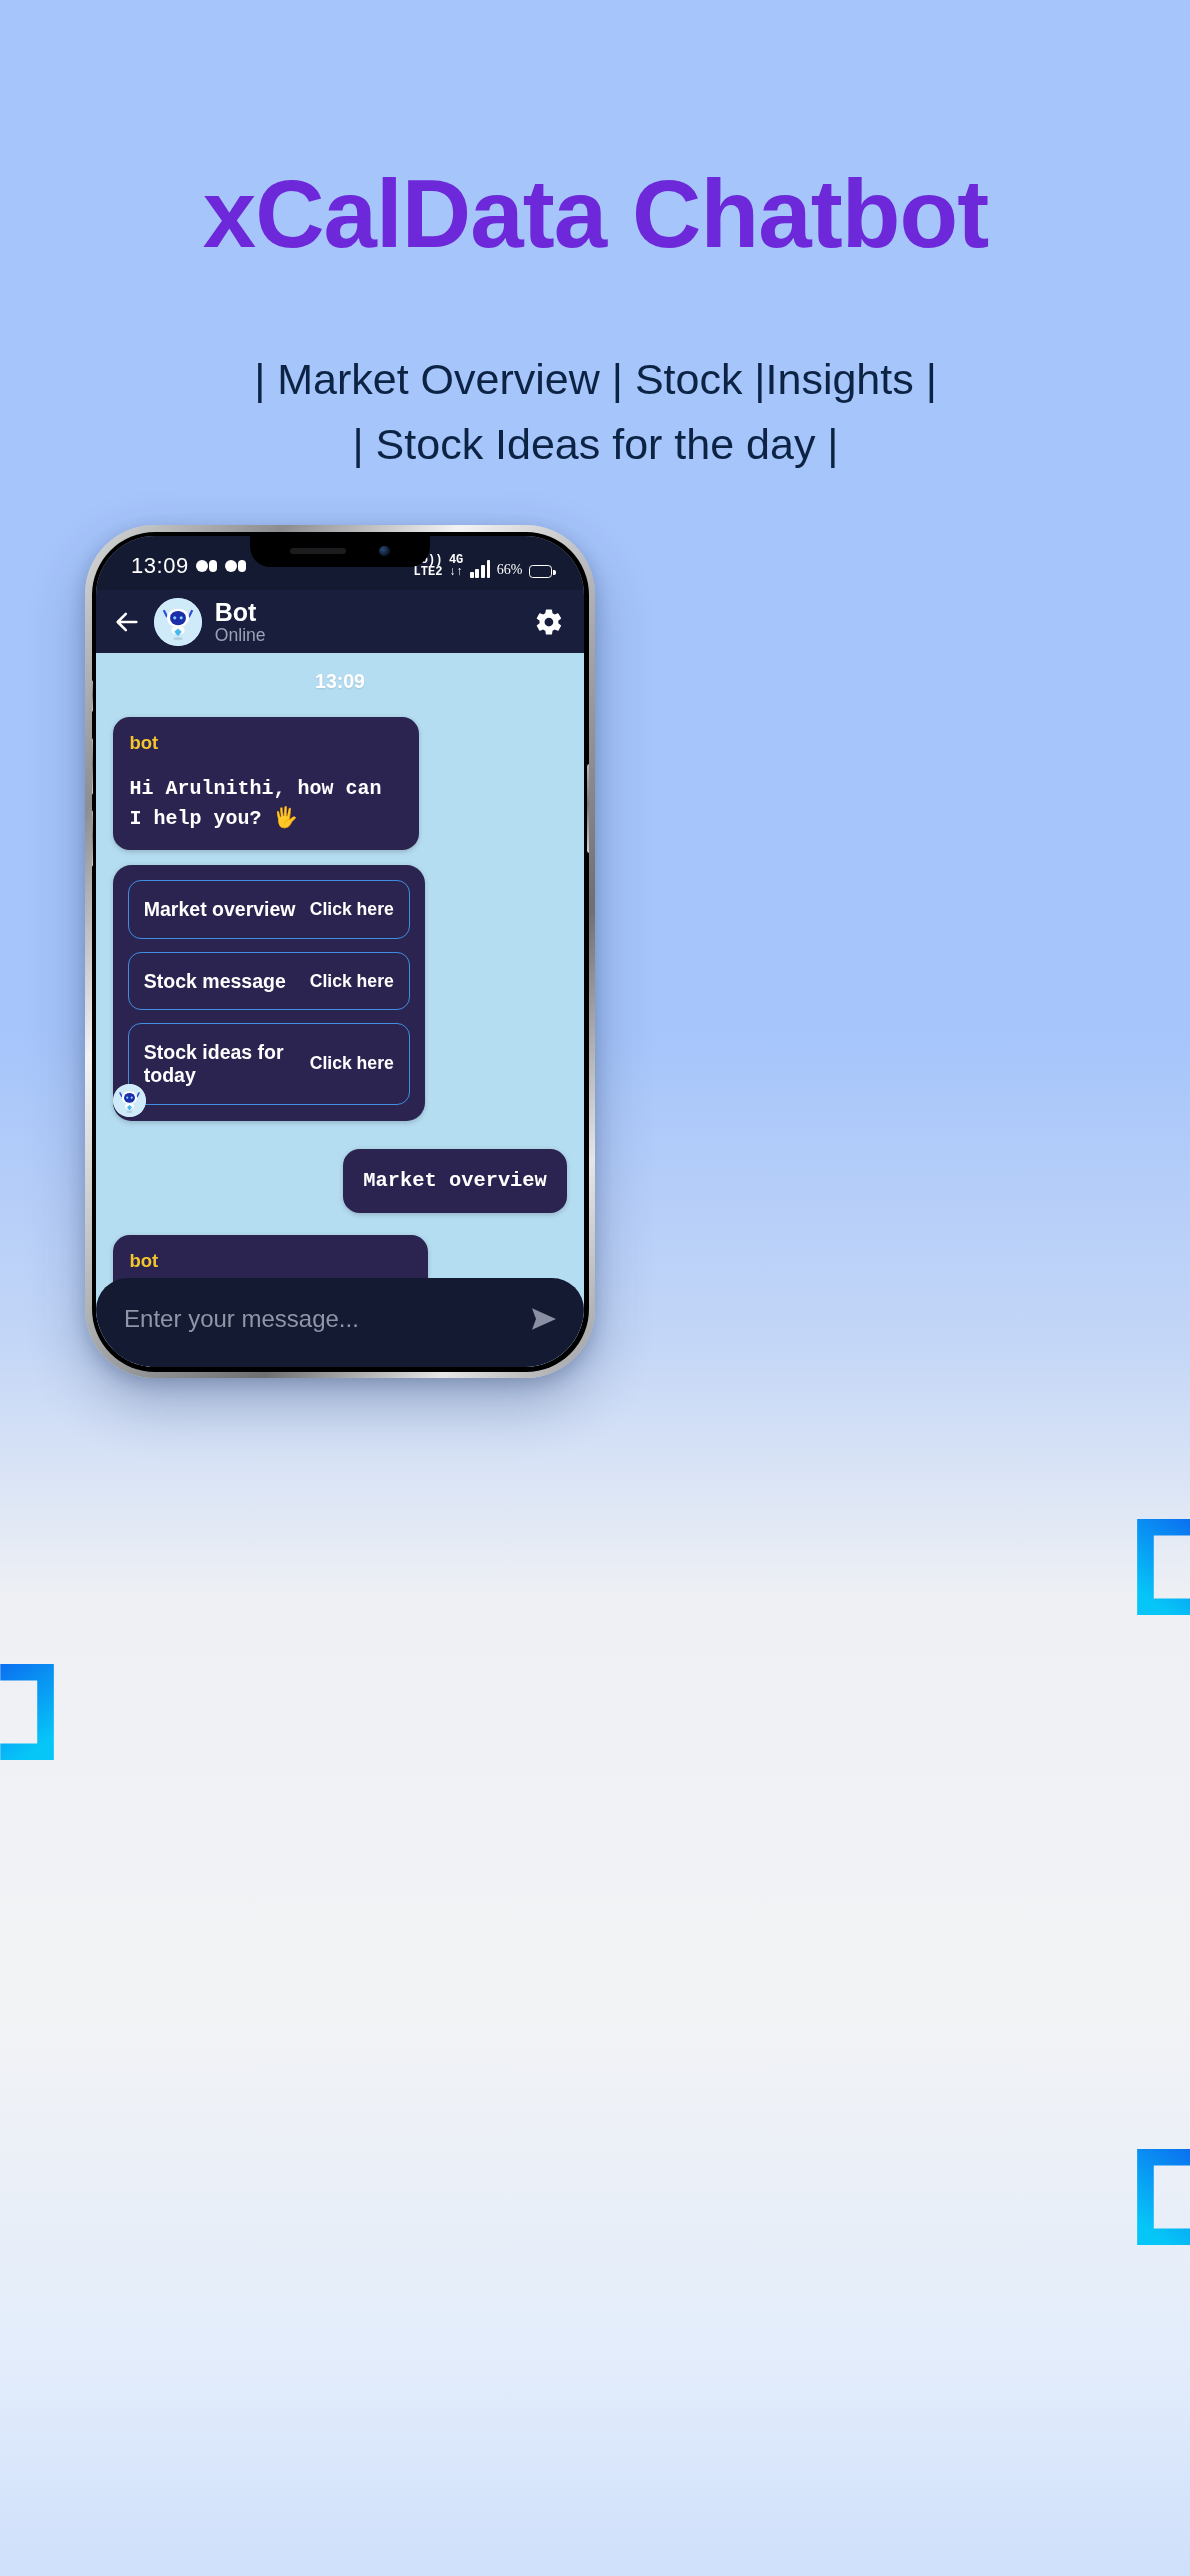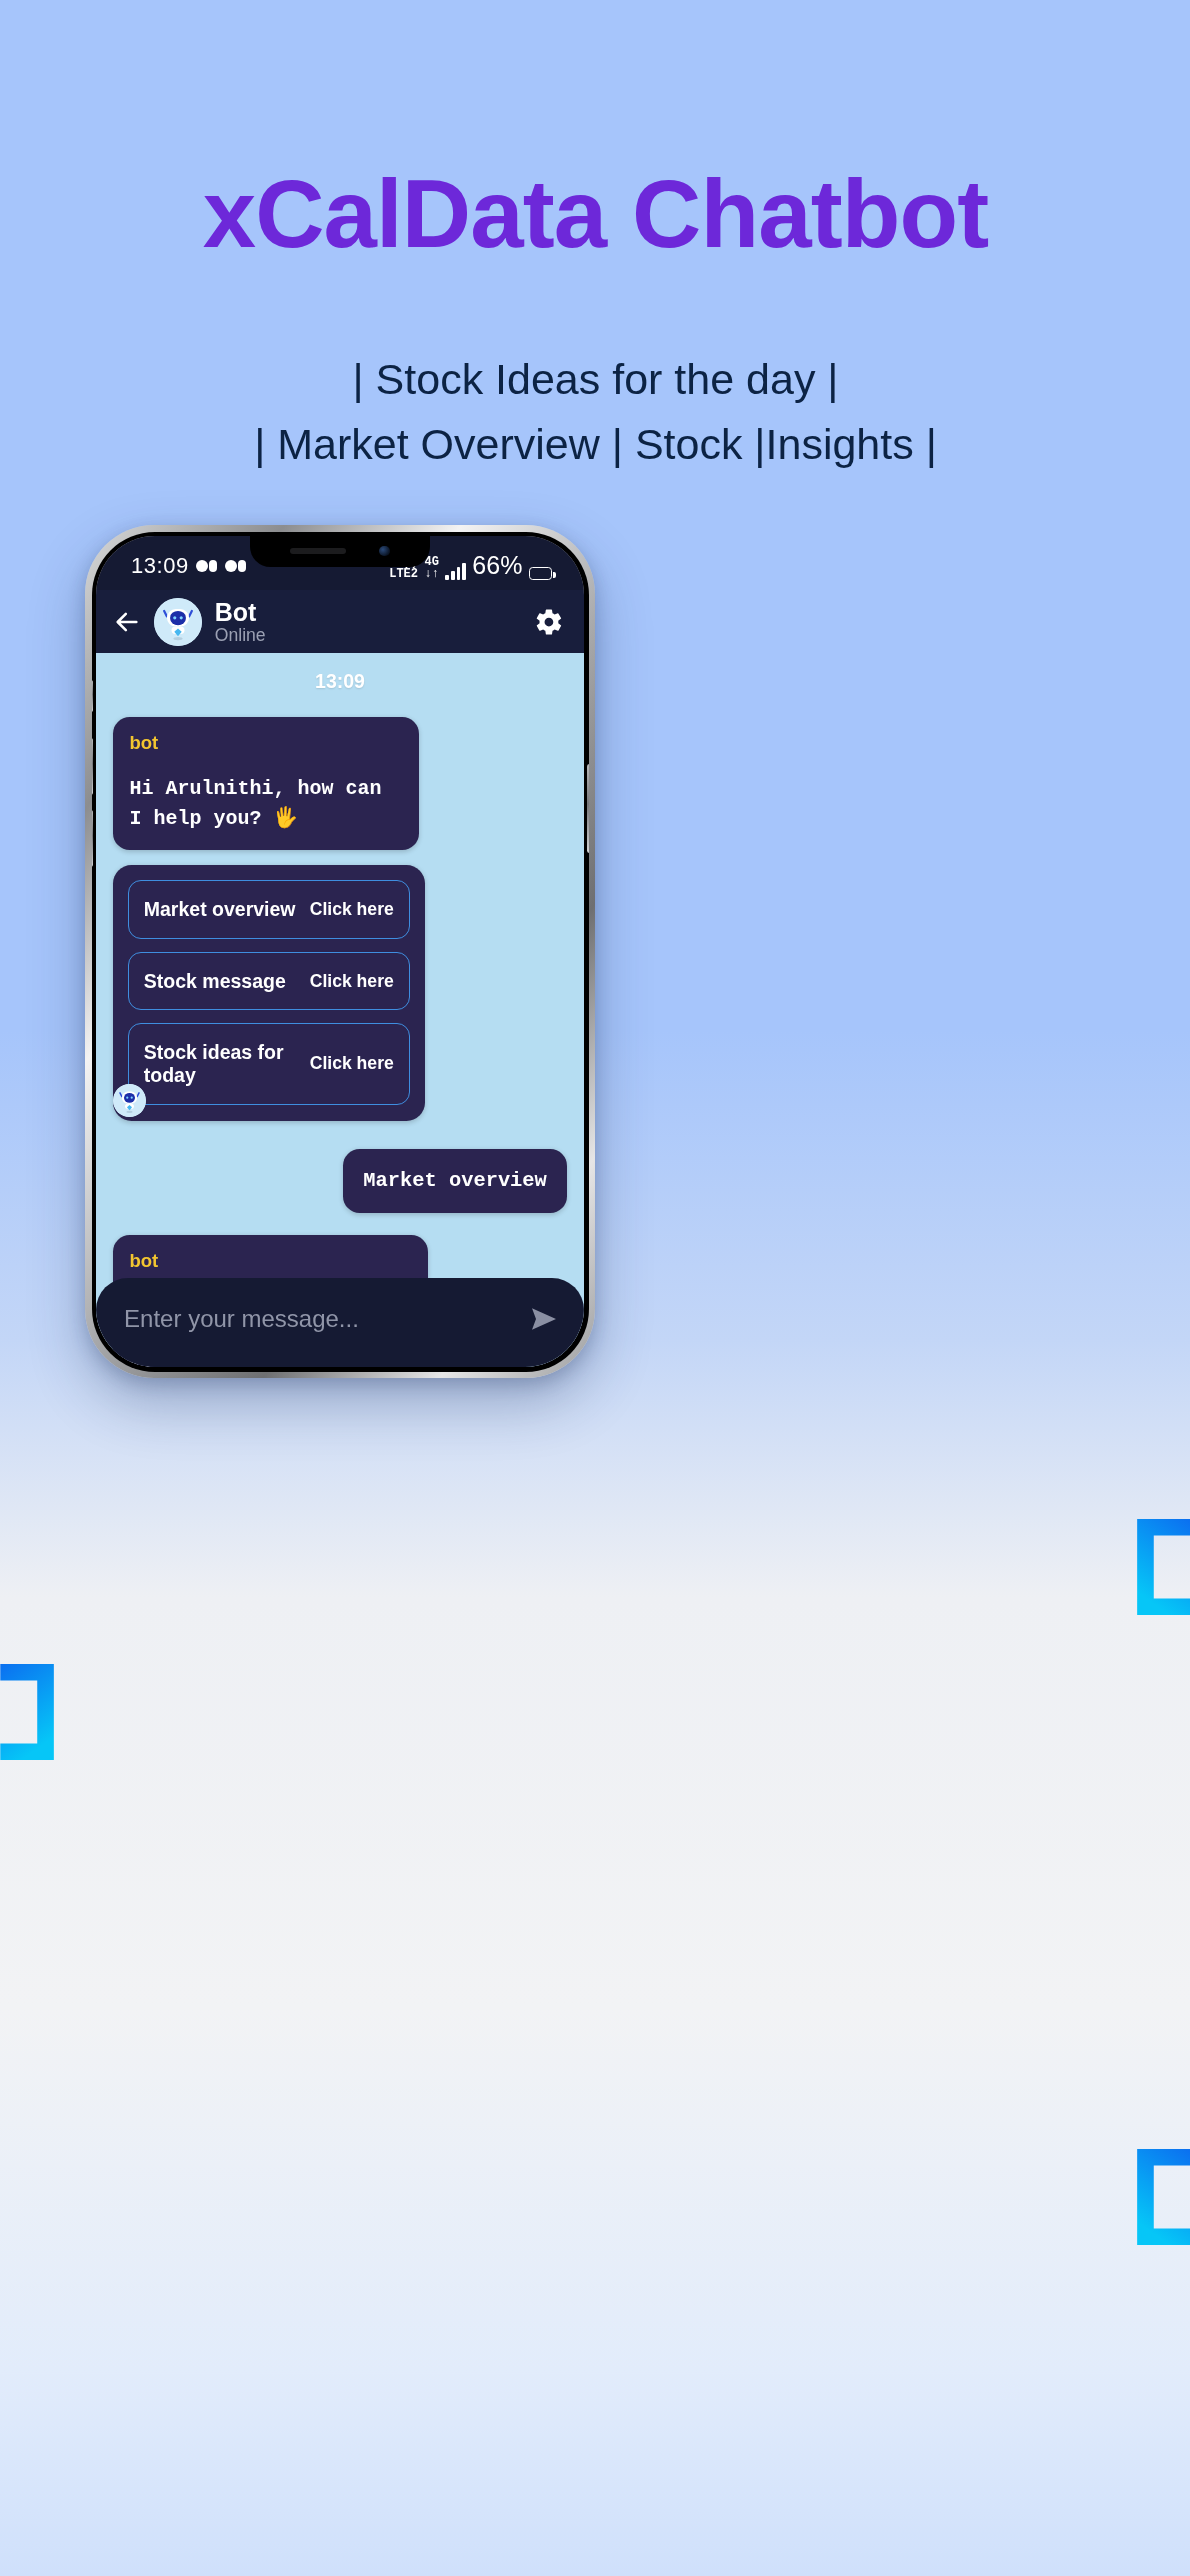--- a/index.html
+++ b/index.html
@@ -112,21 +112,21 @@
   .sb-right { display: flex; align-items: flex-end; gap: 6.5px; }
   .netblock { display: flex; flex-direction: column; align-items: flex-end; line-height: 1; font-family: Liberation Mono, monospace; }
   .netblock .top { font-size: 12px; font-weight: 700; }
   .netblock .bot { font-size: 12px; font-weight: 700; }
   .bars { display: flex; align-items: flex-end; gap: 1.9px; height: 17.6px; }
   .bars i { display: block; width: 3.7px; background: #fff; border-radius: 0.9px; }
   .bars i:nth-child(1) { height: 5.6px; }
   .bars i:nth-child(2) { height: 9.3px; }
   .bars i:nth-child(3) { height: 13px; }
   .bars i:nth-child(4) { height: 17.6px; }
-  .batt-txt { font-size: 25px; font-weight: 500; }
+  .batt-txt { font-size: 14px; font-weight: 500; font-family: Liberation Serif, serif; }
   .batt {
     width: 23px; height: 13px; border: 1.9px solid #fff; border-radius: 3.7px;
     position: relative; padding: 0.9px;
   }
   .batt::after {
     content: ""; position: absolute; right: -4.6px; top: 3.7px;
     width: 2.8px; height: 5.6px; background: #fff; border-radius: 0 1.9px 1.9px 0;
   }
   .batt .lvl { height: 100%; background: #fff; border-radius: 0.9px; }
 
@@ -292,22 +292,22 @@
         <stop offset="0%" stop-color="#0b6ff0"></stop>
           <stop offset="100%" stop-color="#06c6f7"></stop>
       </linearGradient>
     </defs>
     <path d="M60 0 H2 V104 H60 V86 H20 V18 H60 Z" fill="url(#bg3)"></path>
   </svg>
 </div>
 
 <h1 class="page-title">xCalData Chatbot</h1>
 <div class="subtitle">
+  <div>| Market Overview | Stock |Insights |</div>
   <div>| Stock Ideas for the day |</div>
-  <div>| Market Overview | Stock |Insights |</div>
 </div>
 
 <div class="phone">
   <div class="phone-inner">
 
     <div class="side-btn sb-mute"></div>
     <div class="side-btn sb-volup"></div>
     <div class="side-btn sb-voldn"></div>
     <div class="side-btn sb-power"></div>
 

